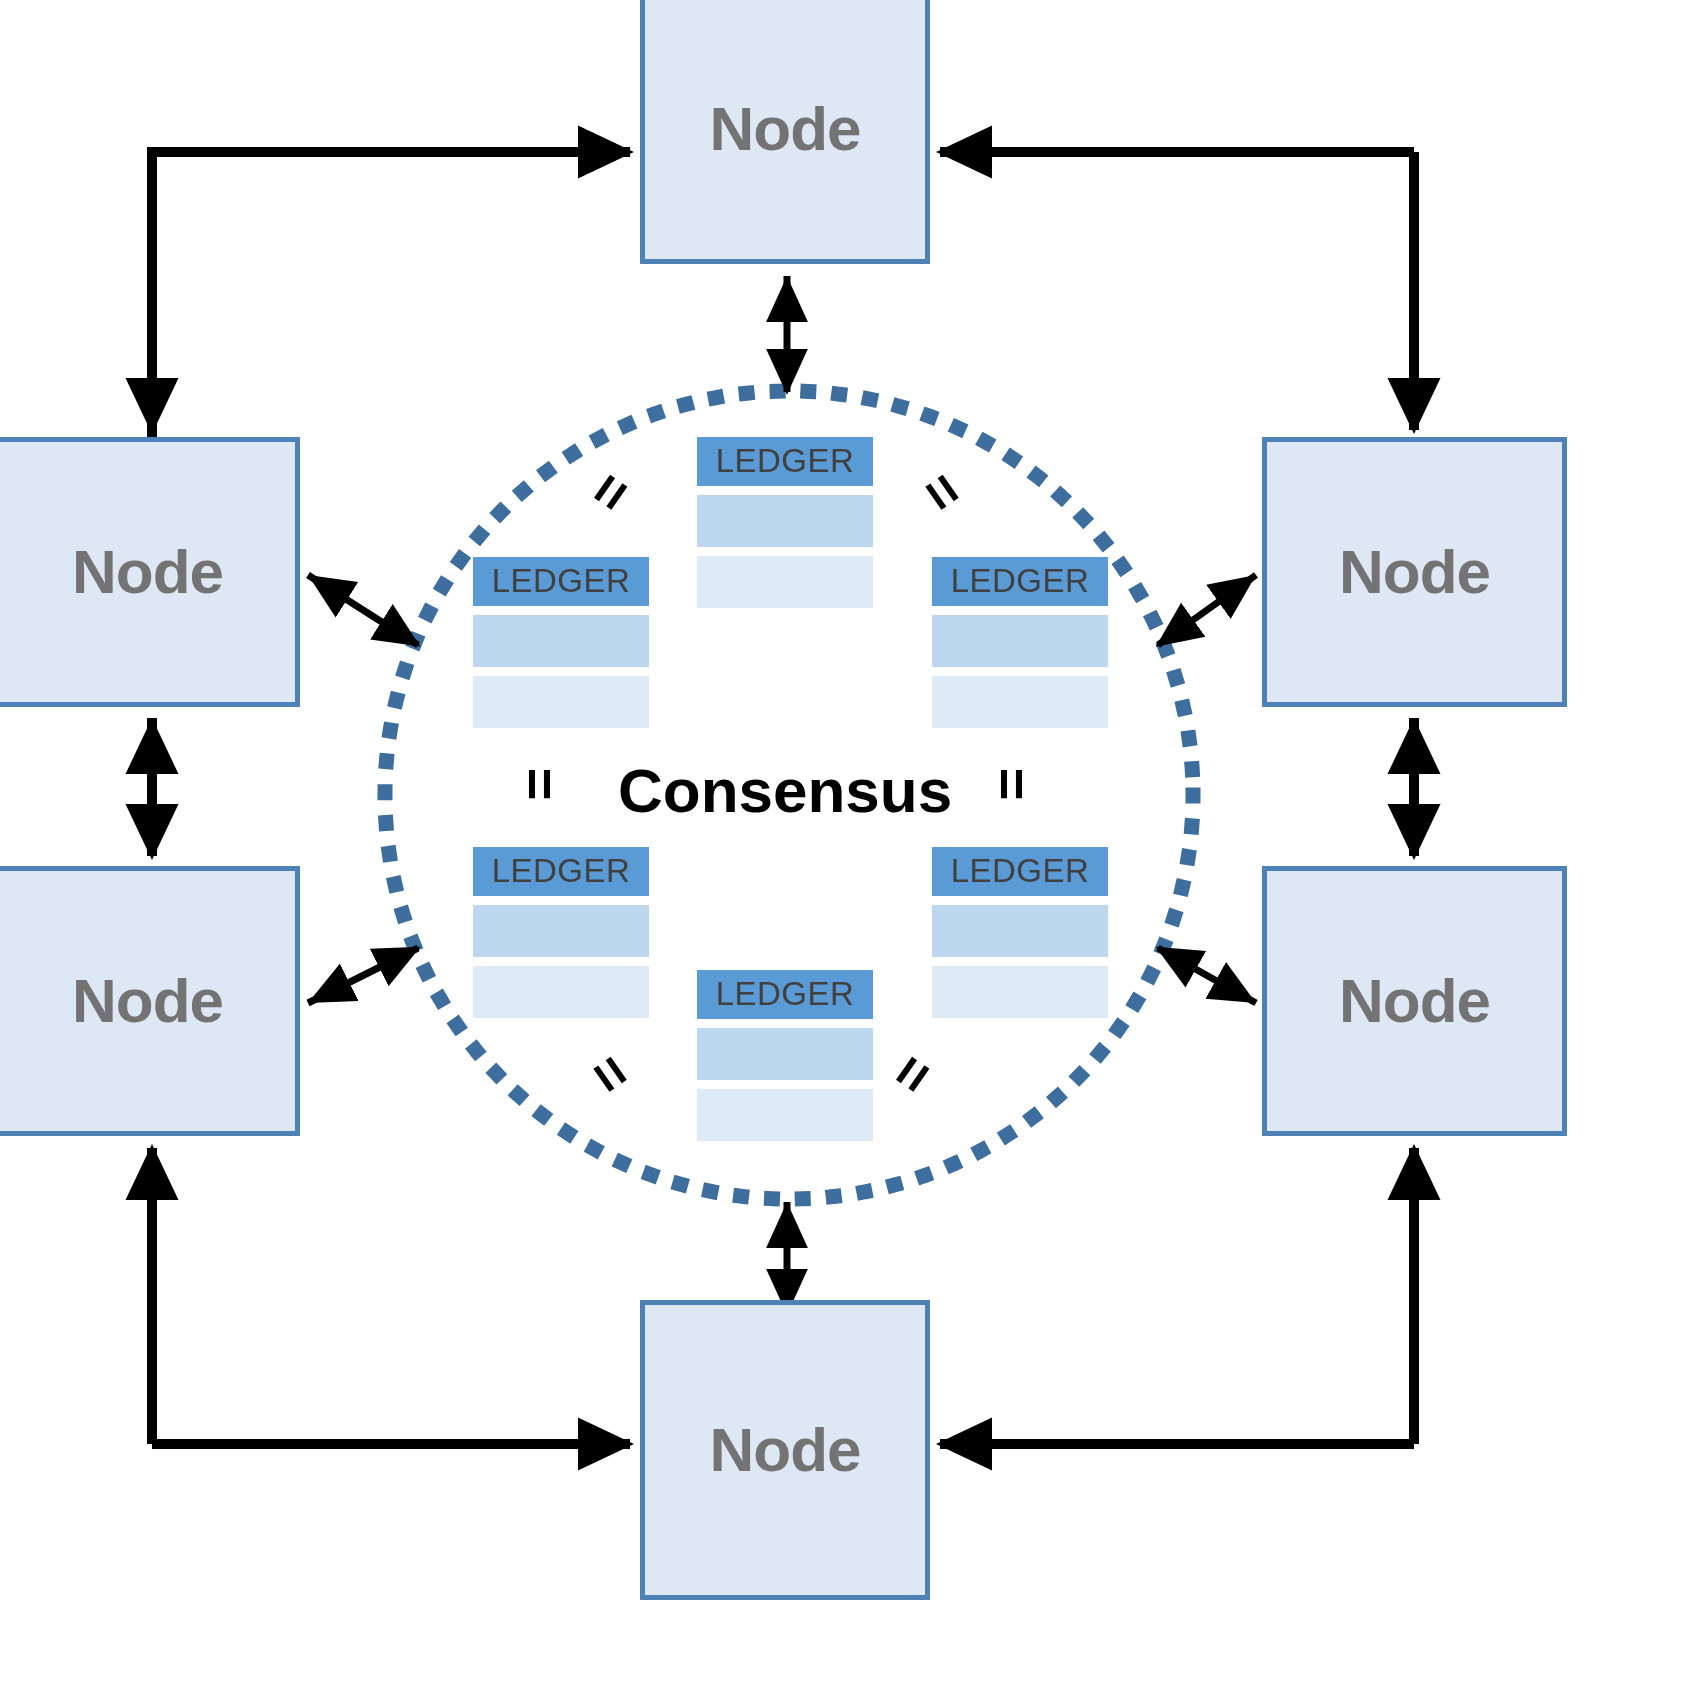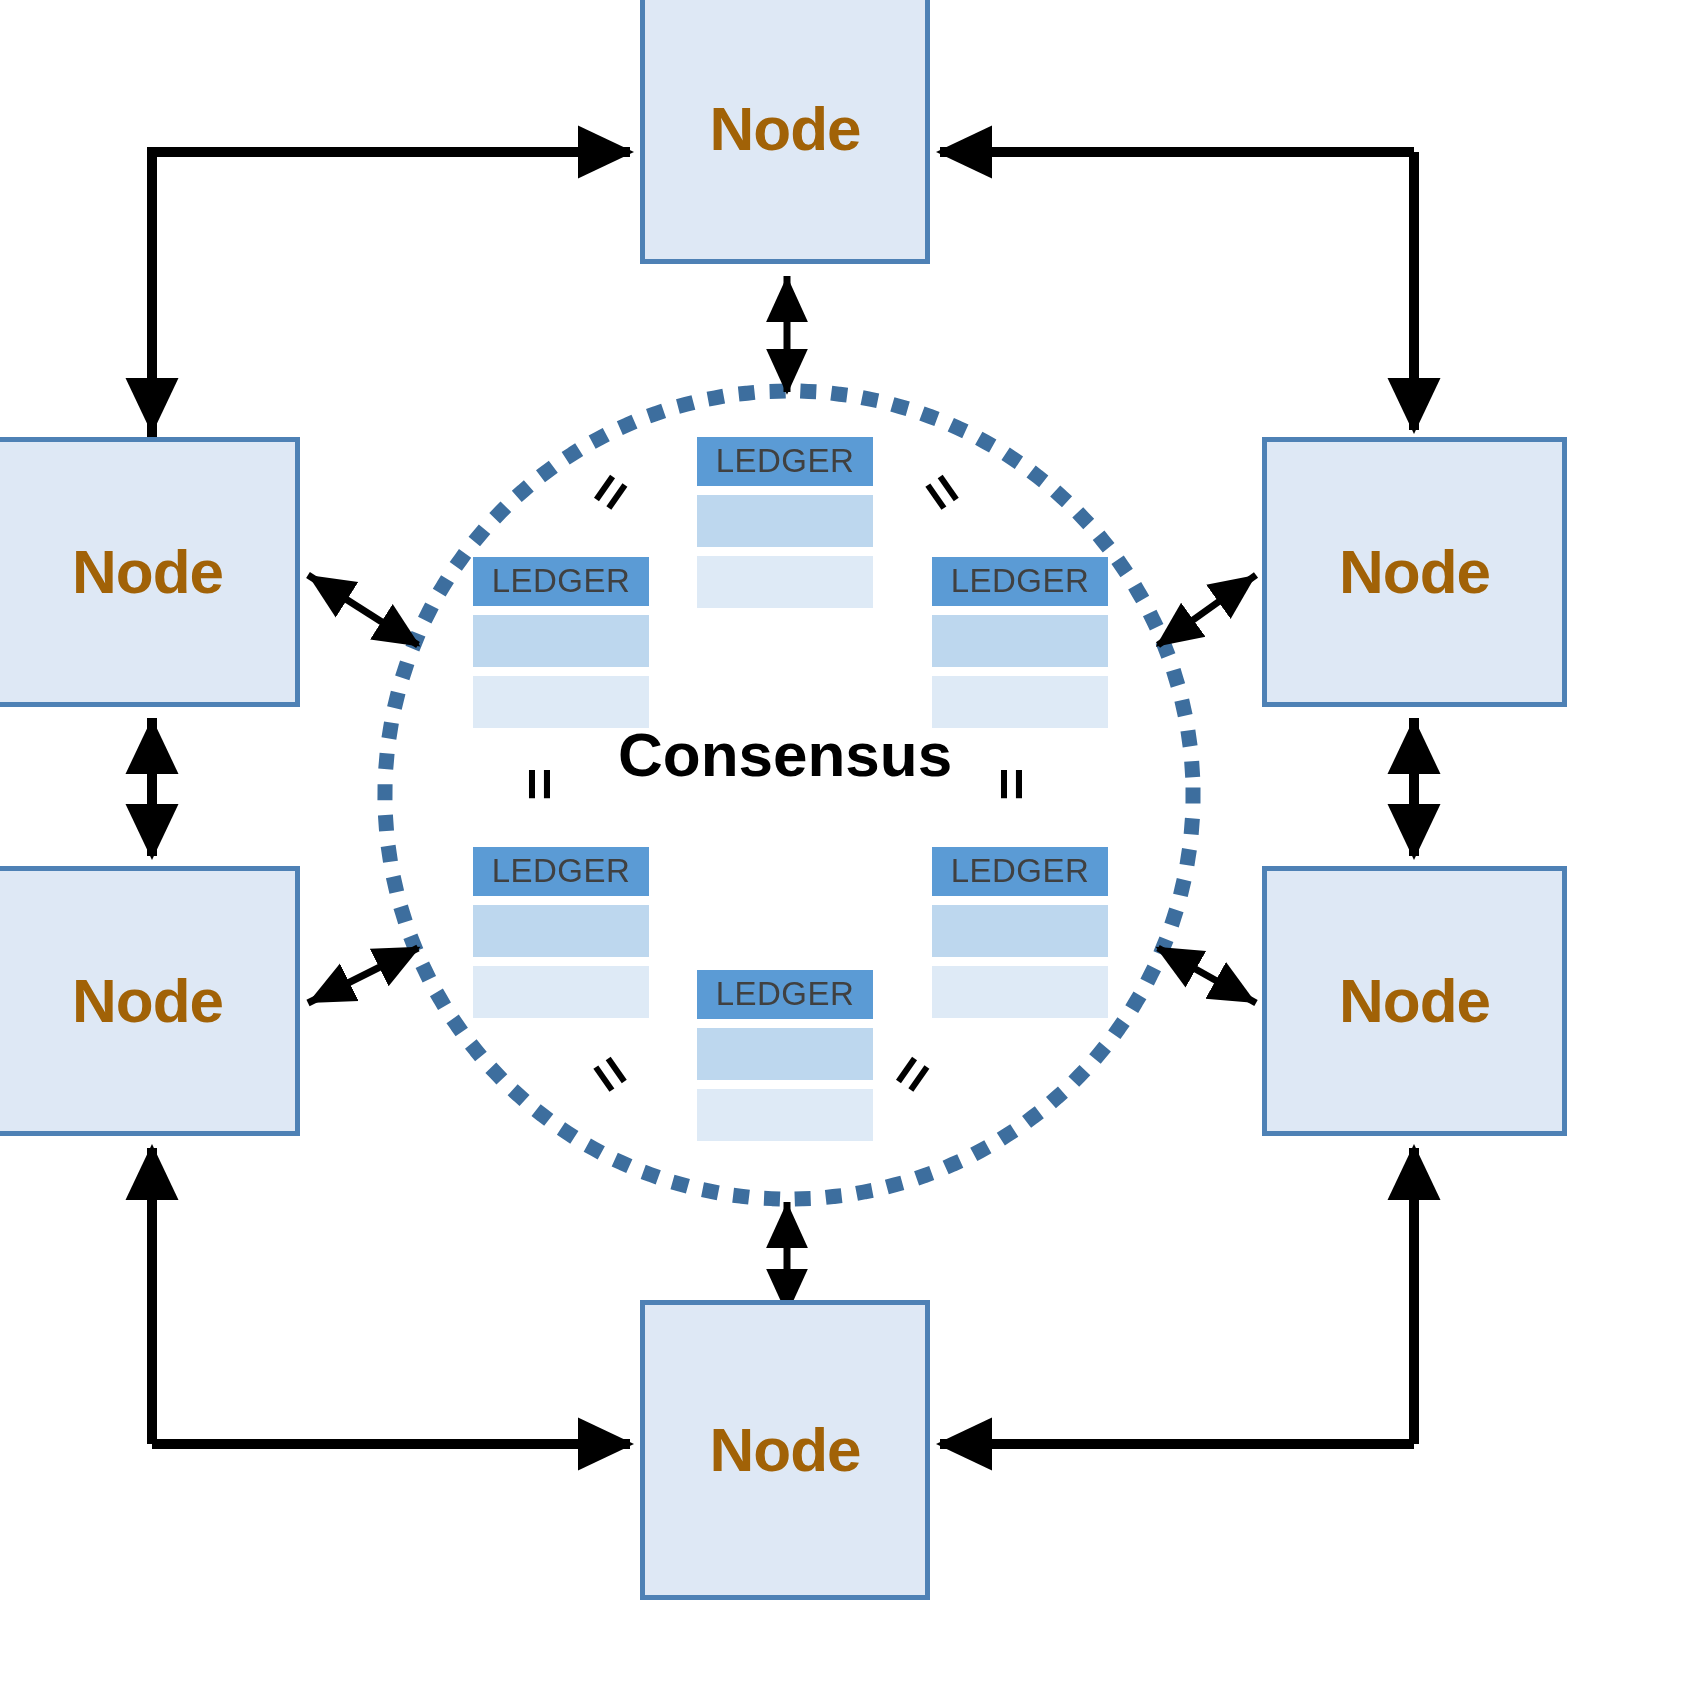--- a/index.html
+++ b/index.html
@@ -31,21 +31,21 @@
     border: 5px solid #4E81B5;
     box-sizing: border-box;
     display: flex;
     align-items: center;
     justify-content: center;
   }
   .node-label {
     font-family: "Liberation Sans", sans-serif;
     font-weight: bold;
     font-size: 62px;
-    color: #a16207;
+    color: #737373;
     letter-spacing: -1px;
     line-height: 1;
     user-select: none;
   }
   
   .ledger {
     position: absolute;
     width: 176px;
   }
   .ledger-header {
@@ -211,15 +211,15 @@
   <span class="eq rot-up-left" id="equals-upper-right" style="left:926px; top:464px;">=</span>
 
   <span class="eq rot-vert" id="equals-mid-left" style="left:524px; top:756px;">=</span>
 
   <span class="eq rot-vert" id="equals-mid-right" style="left:996px; top:756px;">=</span>
 
   <span class="eq rot-up-left" id="equals-lower-left" style="left:594px; top:1046px;">=</span>
 
   <span class="eq rot-up-right" id="equals-lower-right" style="left:896px; top:1046px;">=</span>
 
-  <div id="consensus-label" style="left:618px; top:724px;">Consensus</div>
+  <div id="consensus-label" style="left:618px; top:760px;">Consensus</div>
 
 </div>
 
 </body></html>

